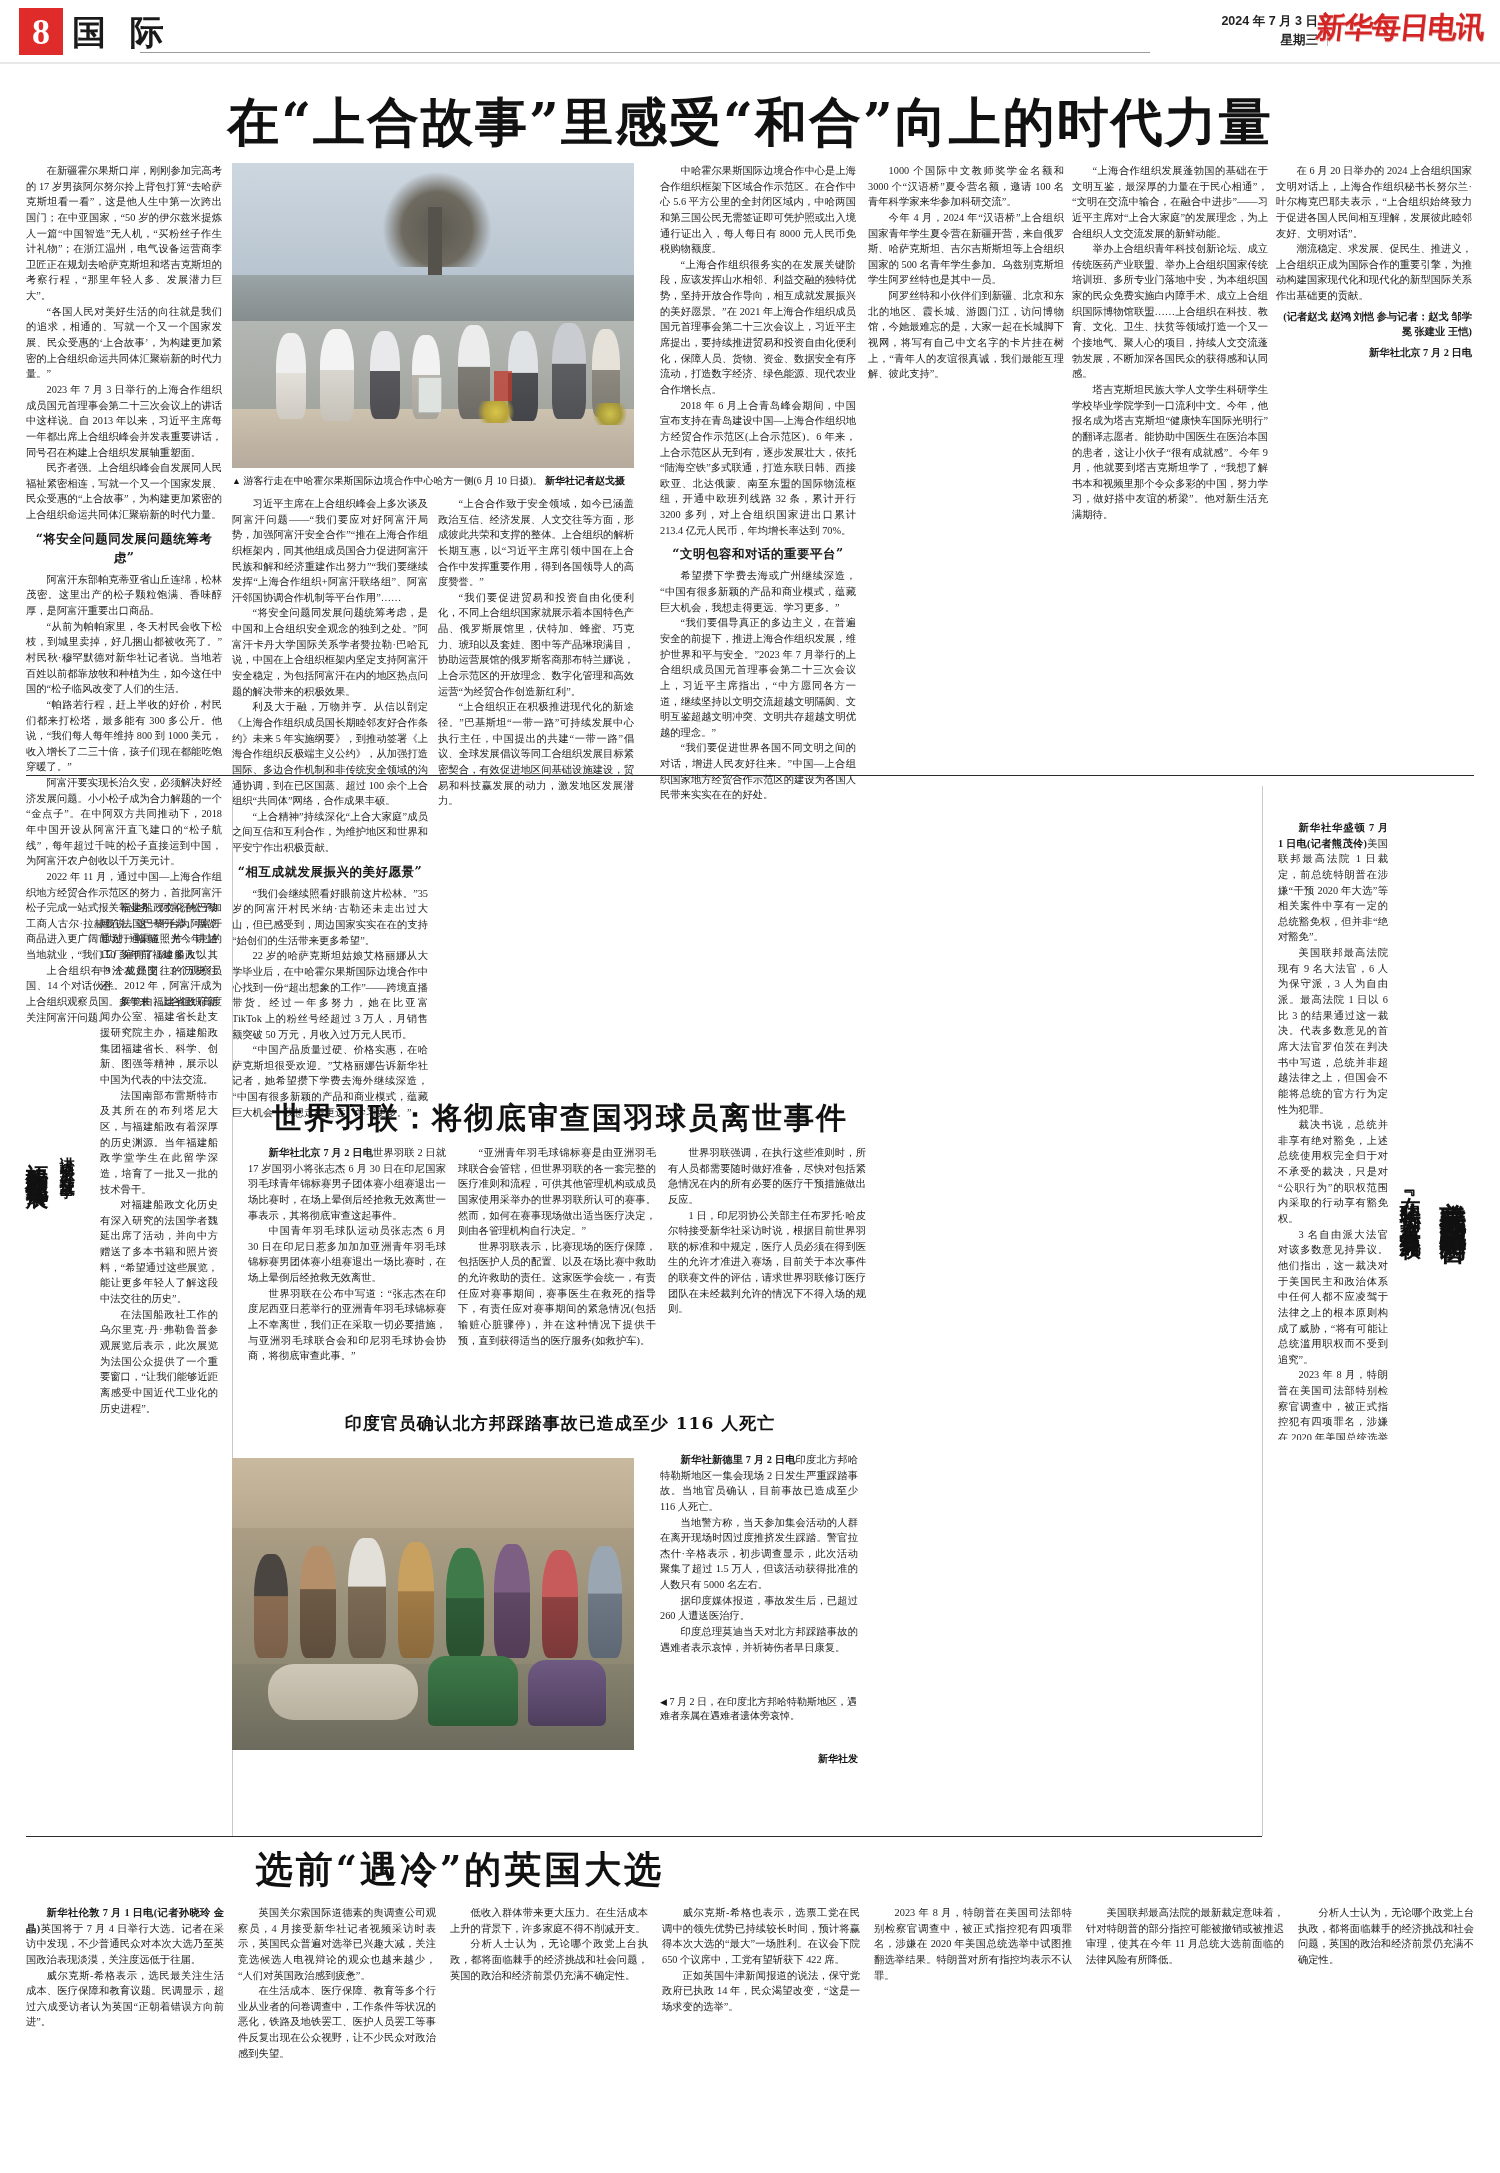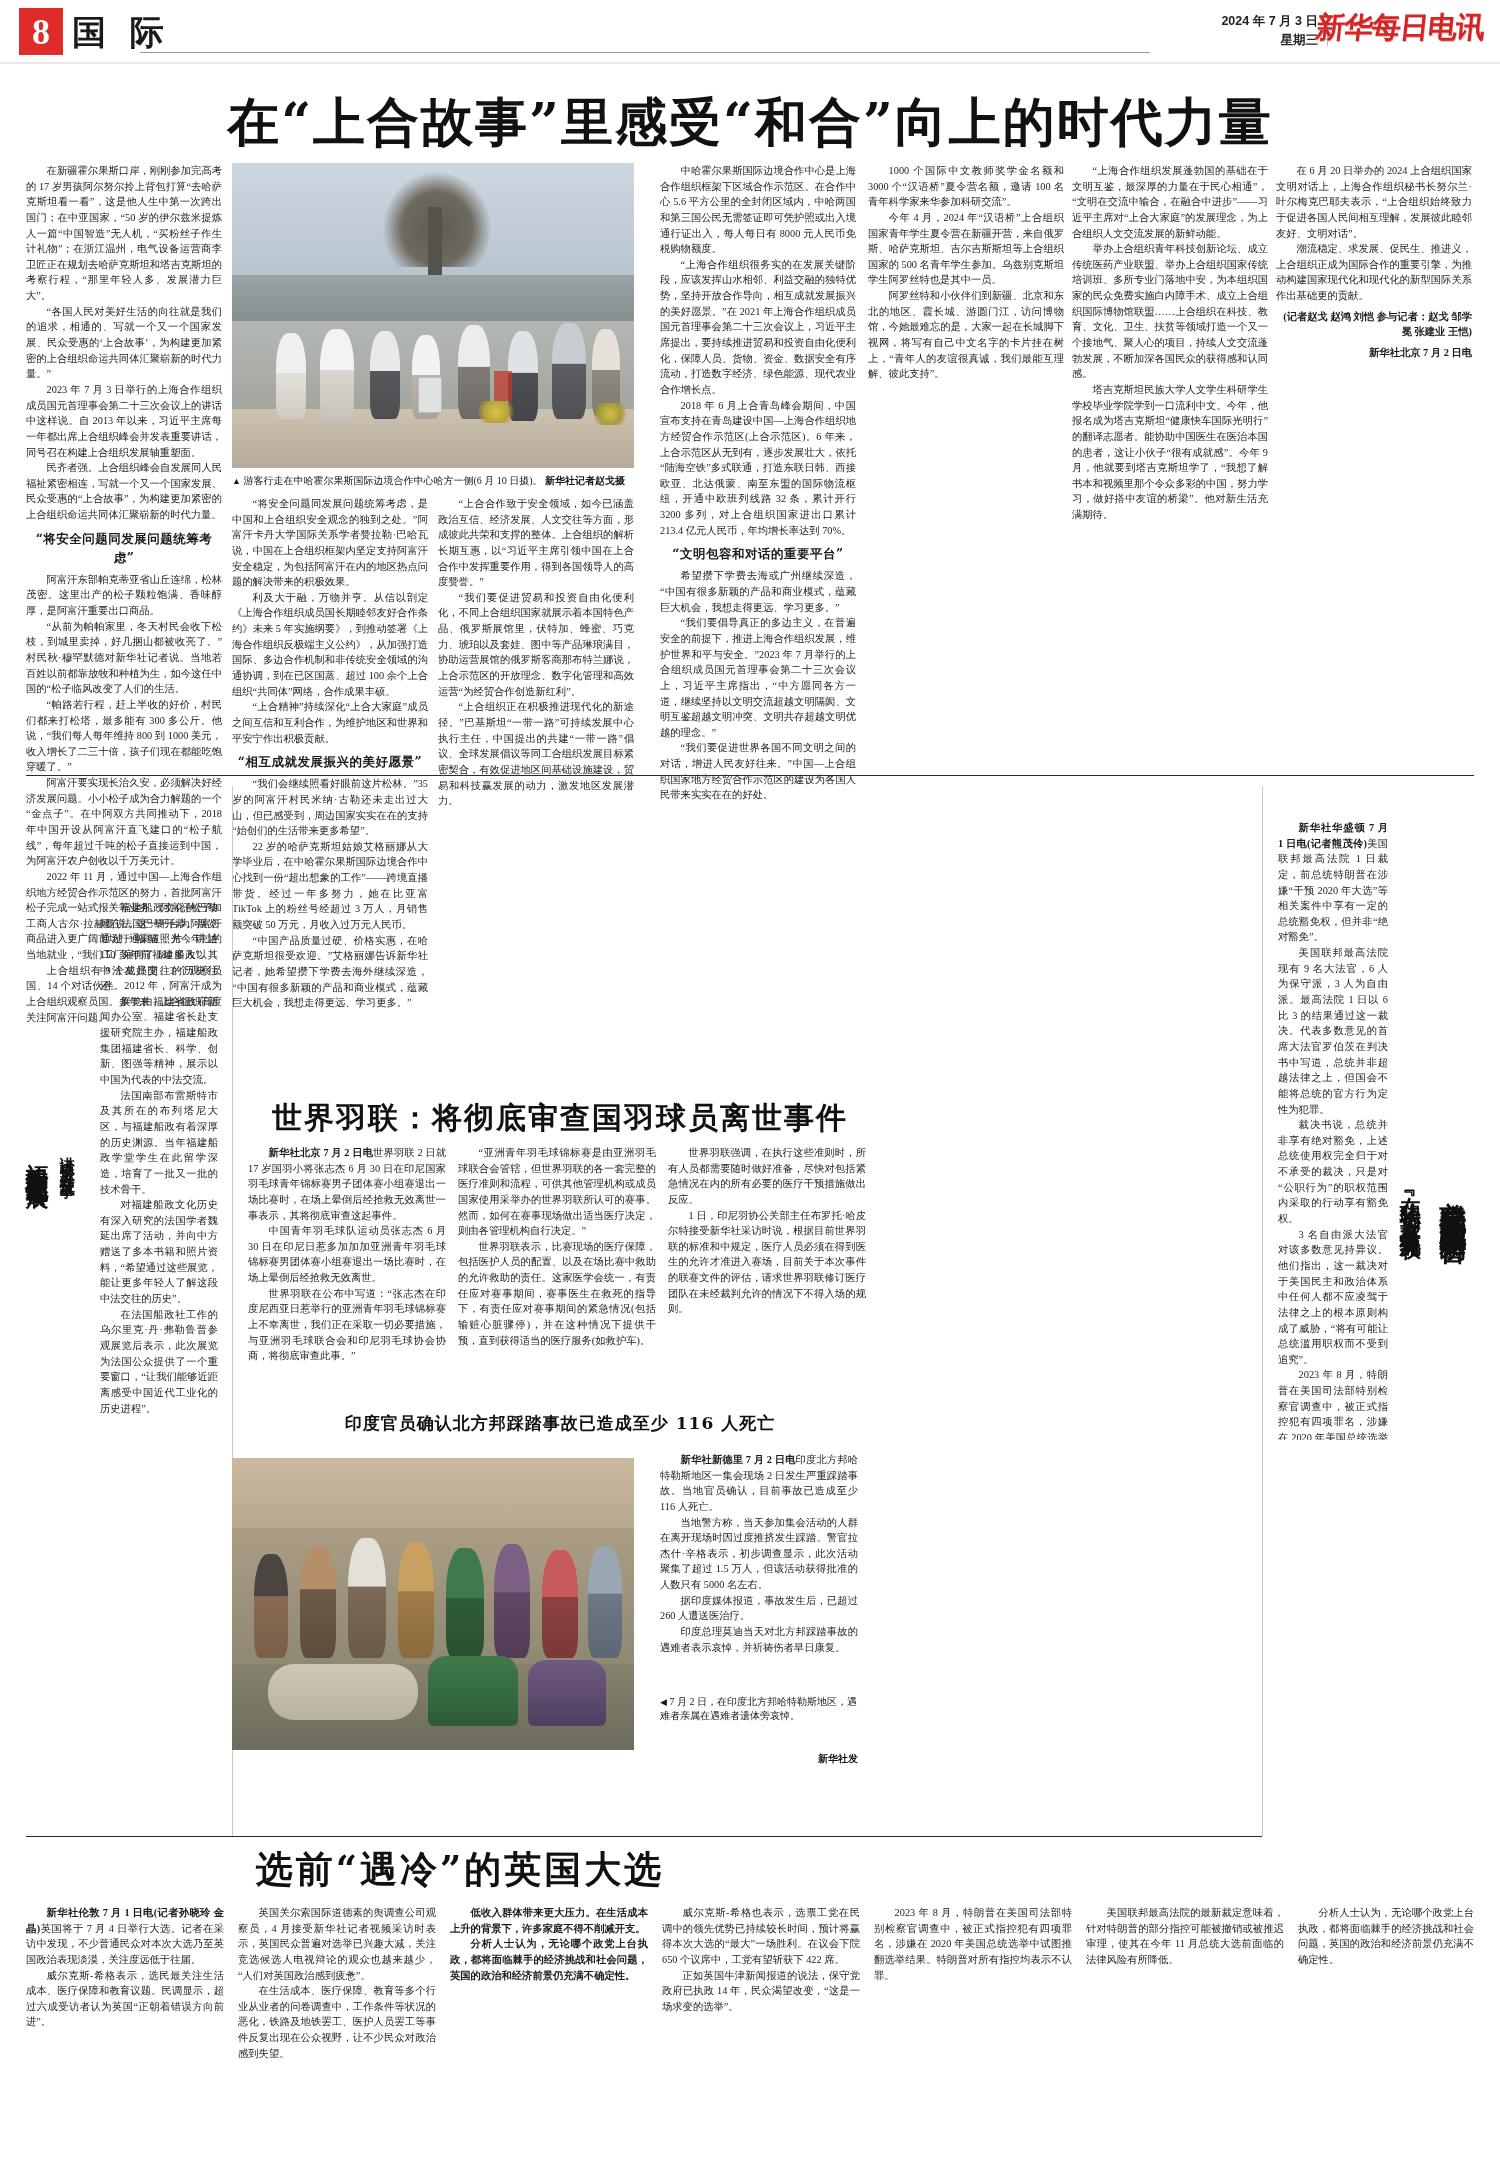--- a/index.html
+++ b/index.html
@@ -184,20 +184,21 @@
     <div class="sub-head">“将安全问题同发展问题统筹考虑”</div>
     <p>阿富汗东部帕克蒂亚省山丘连绵，松林茂密。这里出产的松子颗粒饱满、香味醇厚，是阿富汗重要出口商品。</p>
     <p>“从前为帕帕家里，冬天村民会收下松枝，到城里卖掉，好几捆山都被收亮了。”村民秋·穆罕默德对新华社记者说。当地若百姓以前都靠放牧和种植为生，如今这任中国的“松子临风改变了人们的生活。</p>
     <p>“帕路若行程，赶上半收的好价，村民们都来打松塔，最多能有 300 多公斤。他说，“我们每人每年维持 800 到 1000 美元，收入增长了二三十倍，孩子们现在都能吃饱穿暖了。”</p>
     <p>阿富汗要实现长治久安，必须解决好经济发展问题。小小松子成为合力解题的一个“金点子”。在中阿双方共同推动下，2018 年中国开设从阿富汗直飞建口的“松子航线”，每年超过千吨的松子直接运到中国，为阿富汗农户创收以千万美元计。</p>
     <p>2022 年 11 月，通过中国—上海合作组织地方经贸合作示范区的努力，首批阿富汗松子完成一站式报关等业务。阿富汗松子加工商人古尔·拉赫曼说，这一平台为阿富汗商品进入更广阔市场打通渠道，光今年过的当地就业，“我们工厂雇佣了 180 多人”。</p>
     <p>上合组织有 9 个成员国、3 个观察员国、14 个对话伙伴。2012 年，阿富汗成为上合组织观察员国。多年来，上合组织高度关注阿富汗问题。</p>
   </div>
 
   <div class="col" style="left:232px;top:496px;width:196px;">
+    <p>习近平主席在上合组织峰会上多次谈及阿富汗问题——“我们要应对好阿富汗局势，加强阿富汗安全合作”“推在上海合作组织框架内，同其他组成员国合力促进阿富汗民族和解和经济重建作出努力”“我们要继续发挥“上海合作组织+阿富汗联络组”、阿富汗邻国协调合作机制等平台作用”……</p>
     <p>“将安全问题同发展问题统筹考虑，是中国和上合组织安全观念的独到之处。”阿富汗卡丹大学国际关系学者赞拉勒·巴哈瓦说，中国在上合组织框架内坚定支持阿富汗安全稳定，为包括阿富汗在内的地区热点问题的解决带来的积极效果。</p>
     <p>利及大于融，万物并亨。从信以剖定《上海合作组织成员国长期睦邻友好合作条约》未来 5 年实施纲要》，到推动签署《上海合作组织反极端主义公约》，从加强打造国际、多边合作机制和非传统安全领域的沟通协调，到在已区国蒸、超过 100 余个上合组织“共同体”网络，合作成果丰硕。</p>
     <p>“上合精神”持续深化“上合大家庭”成员之间互信和互利合作，为维护地区和世界和平安宁作出积极贡献。</p>
     <div class="sub-head">“相互成就发展振兴的美好愿景”</div>
     <p>“我们会继续照看好眼前这片松林。”35 岁的阿富汗村民米纳·古勒还未走出过大山，但已感受到，周边国家实实在在的支持“始创们的生活带来更多希望”。</p>
     <p>22 岁的哈萨克斯坦姑娘艾格丽娜从大学毕业后，在中哈霍尔果斯国际边境合作中心找到一份“超出想象的工作”——跨境直播带货。经过一年多努力，她在比亚富 TikTok 上的粉丝号经超过 3 万人，月销售额突破 50 万元，月收入过万元人民币。</p>
     <p>“中国产品质量过硬、价格实惠，在哈萨克斯坦很受欢迎。”艾格丽娜告诉新华社记者，她希望攒下学费去海外继续深造，“中国有很多新颖的产品和商业模式，蕴藏巨大机会，我想走得更远、学习更多。”</p>
   </div>
 
   <div class="col" style="left:438px;top:496px;width:196px;">
@@ -325,21 +326,21 @@
   <div class="col" style="left:26px;top:1905px;width:198px;">
     <p><span class="dateline">新华社伦敦 7 月 1 日电(记者孙晓玲 金晶)</span><span>英国将于 7 月 4 日举行大选。记者在采访中发现，不少普通民众对本次大选乃至英国政治表现淡漠，关注度远低于往届。</span></p>
     <p>威尔克斯-希格表示，选民最关注生活成本、医疗保障和教育议题。民调显示，超过六成受访者认为英国“正朝着错误方向前进”。</p>
   </div>
 
   <div class="col" style="left:238px;top:1905px;width:198px;">
     <p>英国关尔索国际道德素的舆调查公司观察员，4 月接受新华社记者视频采访时表示，英国民众普遍对选举已兴趣大减，关注竞选候选人电视辩论的观众也越来越少，“人们对英国政治感到疲惫”。</p>
     <p>在生活成本、医疗保障、教育等多个行业从业者的问卷调查中，工作条件等状况的恶化，铁路及地铁罢工、医护人员罢工等事件反复出现在公众视野，让不少民众对政治感到失望。</p>
   </div>
 
-  <div class="col" style="left:450px;top:1905px;width:198px;font-weight:bold;">
+  <div class="col" style="left:450px;top:1905px;width:198px;">
     <p>低收入群体带来更大压力。在生活成本上升的背景下，许多家庭不得不削减开支。</p>
     <p>分析人士认为，无论哪个政党上台执政，都将面临棘手的经济挑战和社会问题，英国的政治和经济前景仍充满不确定性。</p>
   </div>
 
   <div class="col" style="left:662px;top:1905px;width:198px;">
     <p>威尔克斯-希格也表示，选票工党在民调中的领先优势已持续较长时间，预计将赢得本次大选的“最大”一场胜利。在议会下院 650 个议席中，工党有望斩获下 422 席。</p>
     <p>正如英国牛津新闻报道的说法，保守党政府已执政 14 年，民众渴望改变，“这是一场求变的选举”。</p>
   </div>
 
   <div class="col" style="left:874px;top:1905px;width:198px;">

